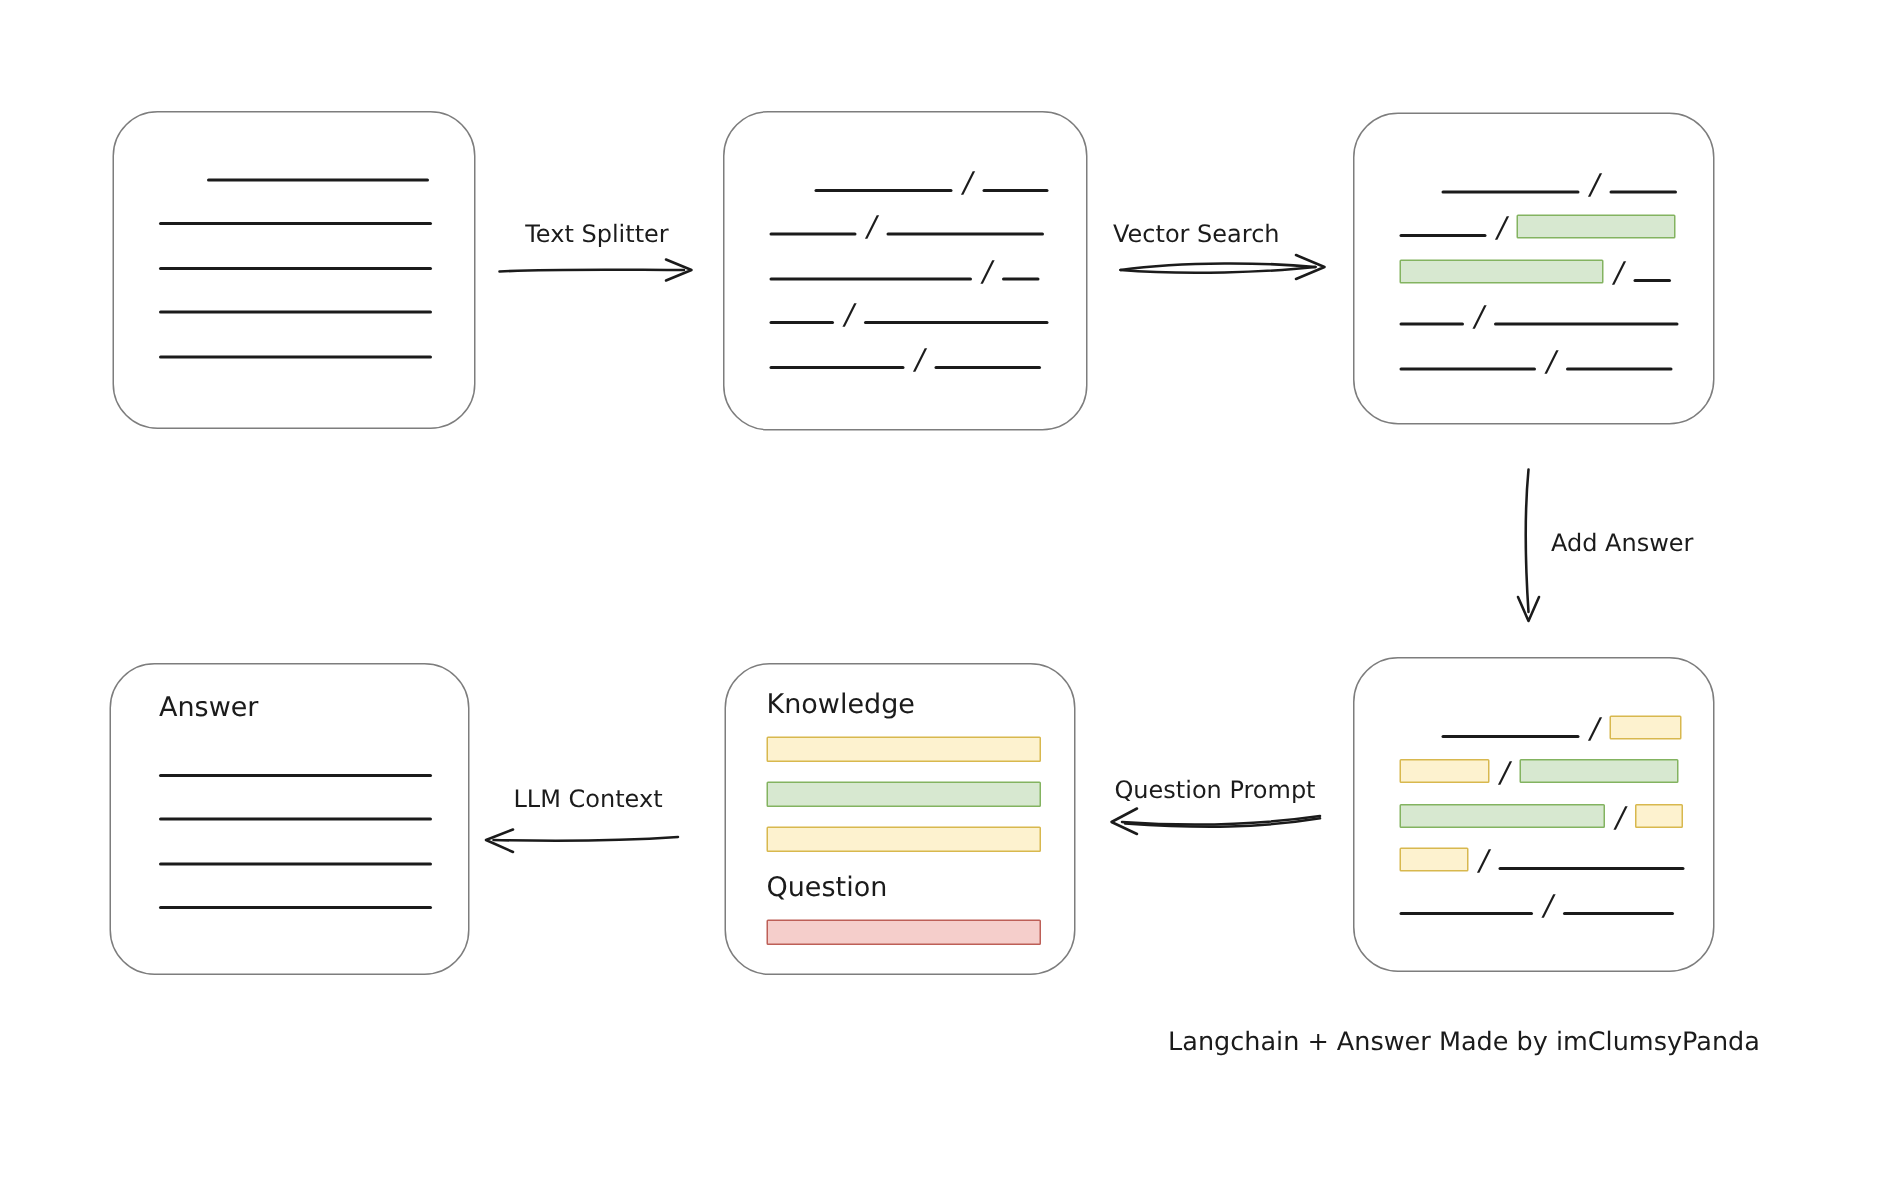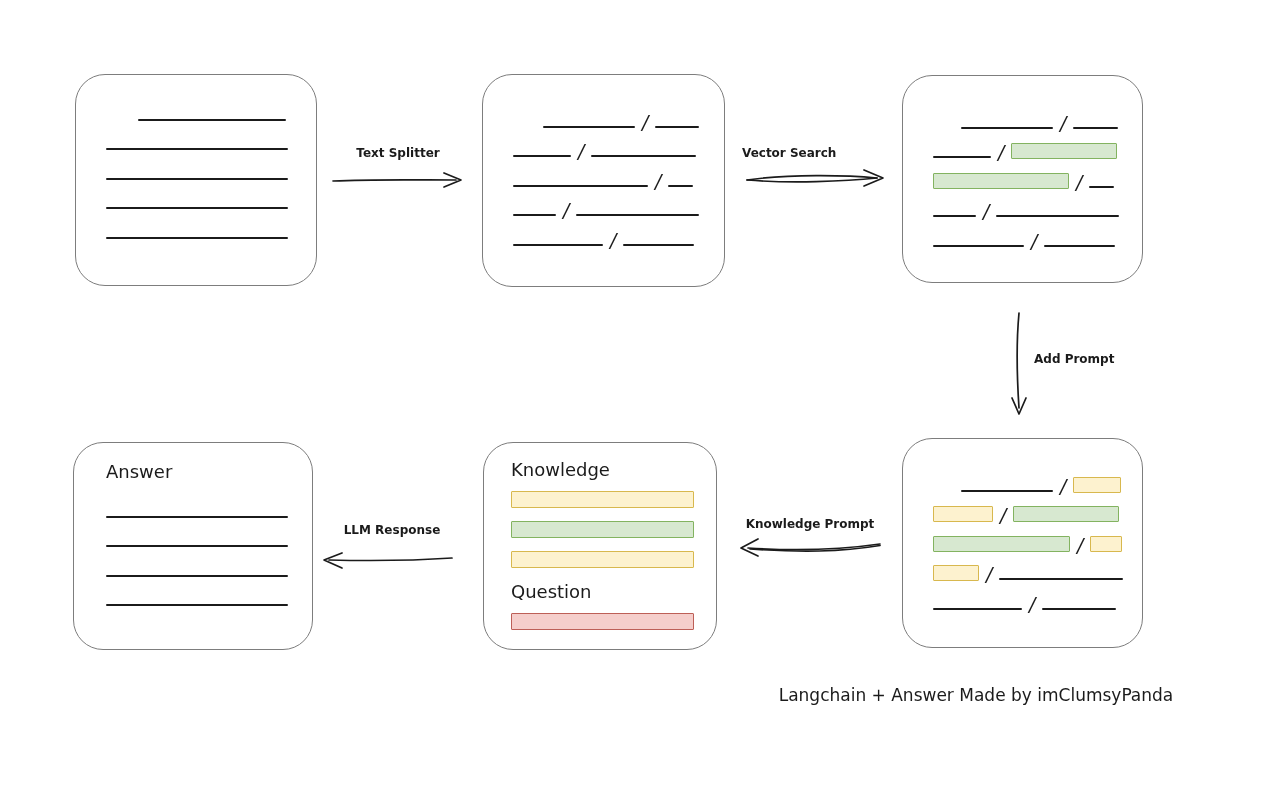--- a/index.html
+++ b/index.html
@@ -19,21 +19,21 @@
   .seg-box{height:16px;box-sizing:border-box;border:1.6px solid;border-radius:1px;flex:0 0 auto;}
   .seg-box.green,.bar.green{background:var(--green-fill,#d7e8d0);border-color:var(--green-border,#83b360);}
   .seg-box.yellow,.bar.yellow{background:var(--yellow-fill,#fdf2cf);border-color:var(--yellow-border,#d8b84e);}
   .seg-box.red,.bar.red{background:var(--red-fill,#f5cecb);border-color:var(--red-border,#bd5f57);}
   .slash{font-size:19px;line-height:15px;font-style:italic;margin-bottom:-1px;color:var(--ink,#1b1b1b);}
   
   .prompt-items{position:absolute;left:27px;top:16px;right:24px;}
   .prompt-label{font-size:18px;line-height:22px;margin-bottom:10px;font-weight:500;}
   .bar{height:17px;width:183px;box-sizing:border-box;border:1.6px solid;border-radius:1px;margin-bottom:13px;}
   
-  .arrow-label{position:absolute;font-size:12px;white-space:nowrap;font-weight:700;}
+  .arrow-label{position:absolute;font-size:16px;white-space:nowrap;font-weight:400;}
   .box-title{position:absolute;font-size:18px;font-weight:500;}
   .caption{position:absolute;left:730px;top:685px;width:492px;text-align:center;font-size:17px;font-weight:500;white-space:nowrap;}
   
   #arrows{position:absolute;left:0;top:0;width:1262px;height:792px;pointer-events:none;}
   #arrows path{stroke:var(--ink,#1b1b1b);stroke-width:1.7;fill:none;stroke-linecap:round;stroke-linejoin:round;}
 </style>
 </head>
 <body>
 
 <div id="canvas">
@@ -197,19 +197,19 @@
       <path d="M758,539 L741,548 L758,556"></path>
     </g>
     <g>
       <path d="M452,558 C415,560.5 370,561 329,560"></path>
       <path d="M342,553 L324,560 L342,568"></path>
     </g>
   </svg>
 
   <div class="arrow-label" style="left:330px;top:146px;width:136px;text-align:center;">Text Splitter</div>
   <div class="arrow-label" style="left:742px;top:146px;width:140px;text-align:left;">Vector Search</div>
-  <div class="arrow-label" style="left:1034px;top:352px;">Add Prompt</div>
-  <div class="arrow-label" style="left:735px;top:517px;width:150px;text-align:center;">Knowledge Prompt</div>
-  <div class="arrow-label" style="left:327px;top:523px;width:130px;text-align:center;">LLM Response</div>
+  <div class="arrow-label" style="left:1034px;top:352px;">Add Answer</div>
+  <div class="arrow-label" style="left:735px;top:517px;width:150px;text-align:center;">Question Prompt</div>
+  <div class="arrow-label" style="left:327px;top:523px;width:130px;text-align:center;">LLM Context</div>
 
   <div class="caption">Langchain + Answer Made by imClumsyPanda</div>
 
 </div>
 
 </body></html>

